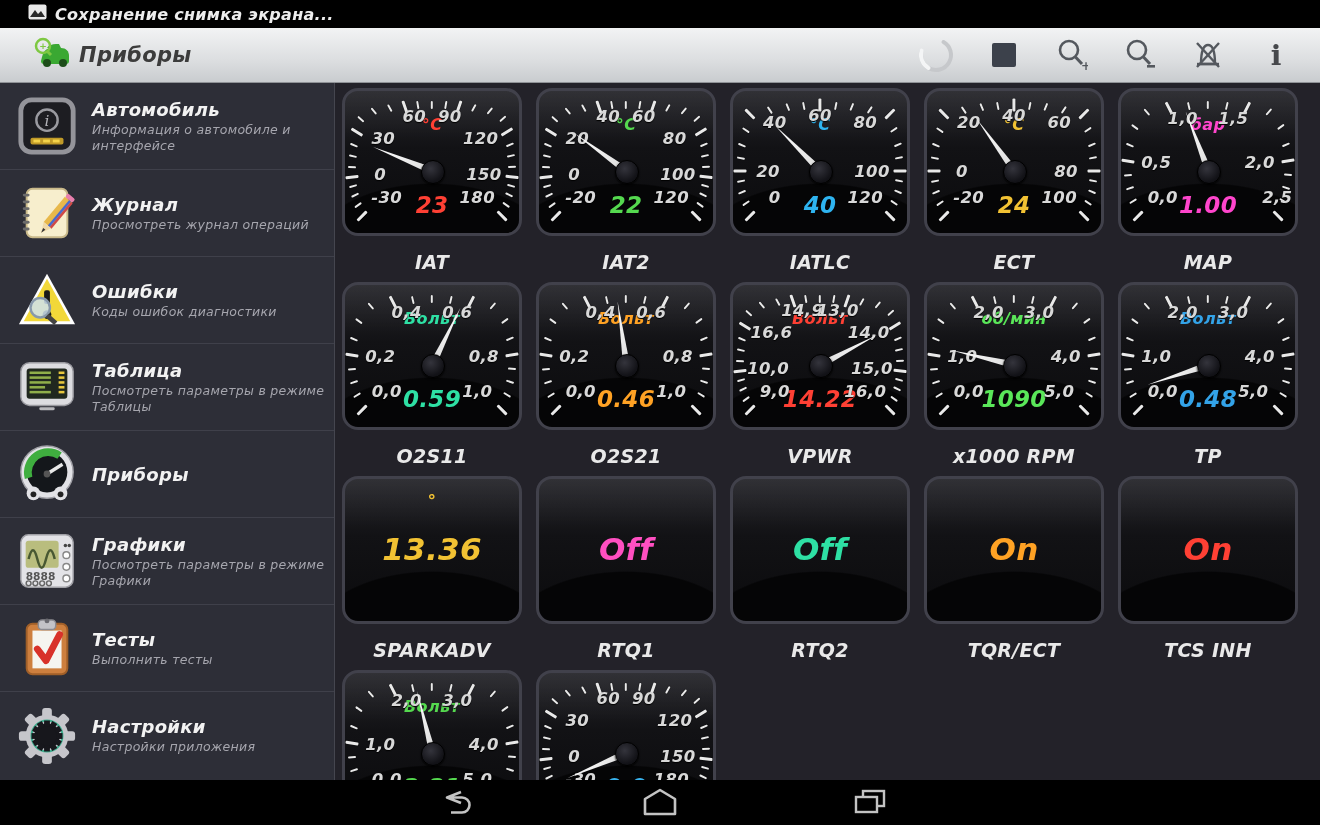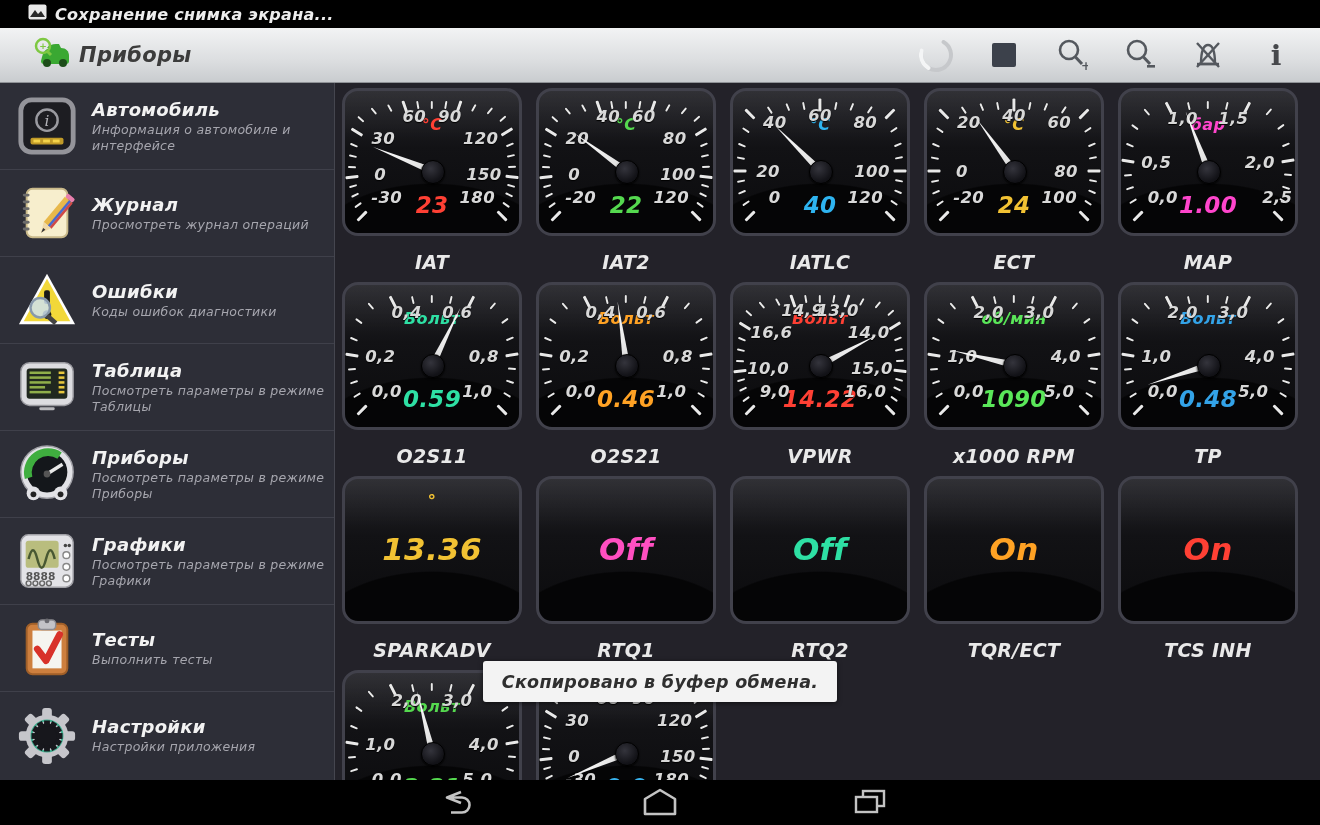--- a/index.html
+++ b/index.html
@@ -230,21 +230,20 @@
               <path d="M13 36 A21 21 0 0 1 45 13" fill="none" stroke="#3fae3f" stroke-width="8"></path>
               <line x1="32" y1="32" x2="48" y2="22" stroke="#e8e8e8" stroke-width="3.5"></line>
               <circle cx="32" cy="32" r="3.5" fill="#555"></circle>
               <circle cx="18" cy="52" r="7" fill="#e2e2e6"></circle>
               <circle cx="46" cy="52" r="7" fill="#e2e2e6"></circle>
               <circle cx="18" cy="53" r="3" fill="#222"></circle>
               <circle cx="46" cy="53" r="3" fill="#222"></circle>
             </svg></span>
     <span class="side-text">
       <span class="side-title hand">Приборы</span>
-      <span class="side-sub hand">Посмотреть параметры в режиме Приборы</span>
     </span>
   </div>
 
   <div class="side-item">
     <span class="side-icon"><svg width="62" height="62" viewBox="0 0 64 64">
               <rect x="5" y="5" width="54" height="54" rx="8" fill="#e3e3e7" stroke="#a0a0a6" stroke-width="1.5"></rect>
               <rect x="10" y="11" width="34" height="28" rx="3" fill="#b9bd7e"></rect>
               <path d="M13 30 c3 -12 6 -12 9 0 s6 12 9 0 s6 -12 9 0" fill="none" stroke="#485832" stroke-width="2.6"></path>
               <circle cx="51" cy="16" r="1.8" fill="#444"></circle>
               <circle cx="55" cy="16" r="1.8" fill="#444"></circle>
@@ -847,21 +846,20 @@
               <span class="slabel" style="left: 132.269px; top: 106.117px;">180</span>
               <div class="needle" style="left: 83.5px; top: 16px; transform-origin: 50% 100%; transform: rotate(-113deg);"></div>
               <div class="hub" style="left: 76px; top: 69px;"></div>
             </div>
 
   </div>
 </div>
     </div>
   </div>
 
-  <div class="toast hand">Скопировано в буфер обмена.</div>
 
   <div class="navbar">
     <div class="nav-btn" style="left:425px;">
       <svg width="36" height="26" viewBox="0 0 36 26">
           <path d="M24 3 L10 8.5 L24 14 M10 8.5 H25 a7.5 7.5 0 0 1 0 15 H14" fill="none" stroke="#c3c3c3" stroke-width="2.6" stroke-linejoin="round"></path>
         </svg>
     </div>
     <div class="nav-btn" style="left:630px;">
       <svg width="38" height="28" viewBox="0 0 38 28">
           <path d="M4 26 V11 L19 2 L34 11 V26 Z" fill="none" stroke="#c3c3c3" stroke-width="2.6" stroke-linejoin="round"></path>

